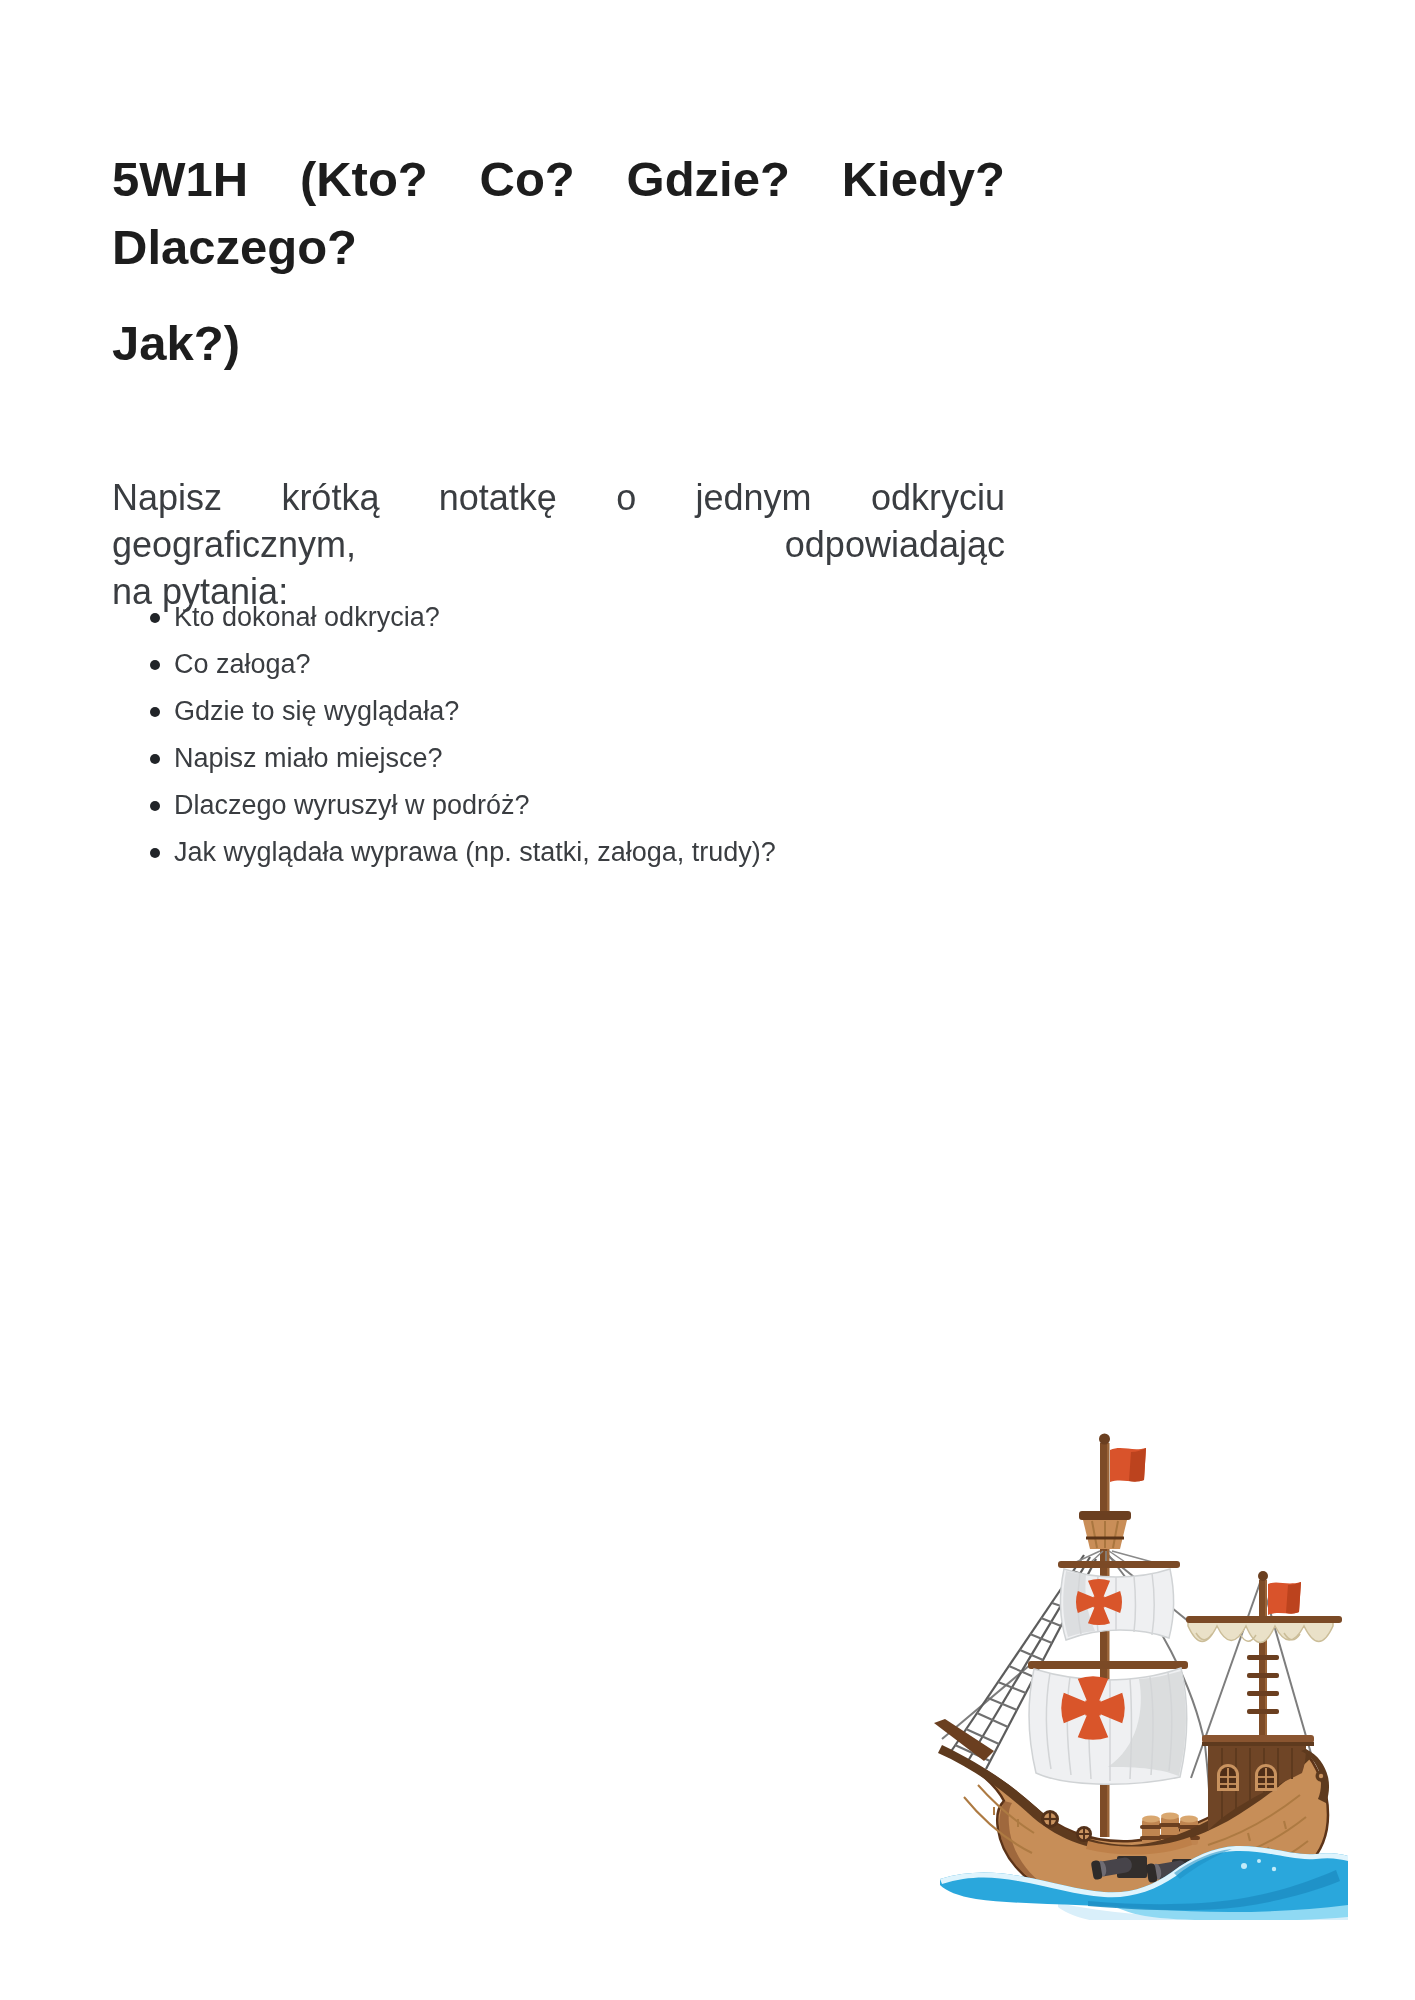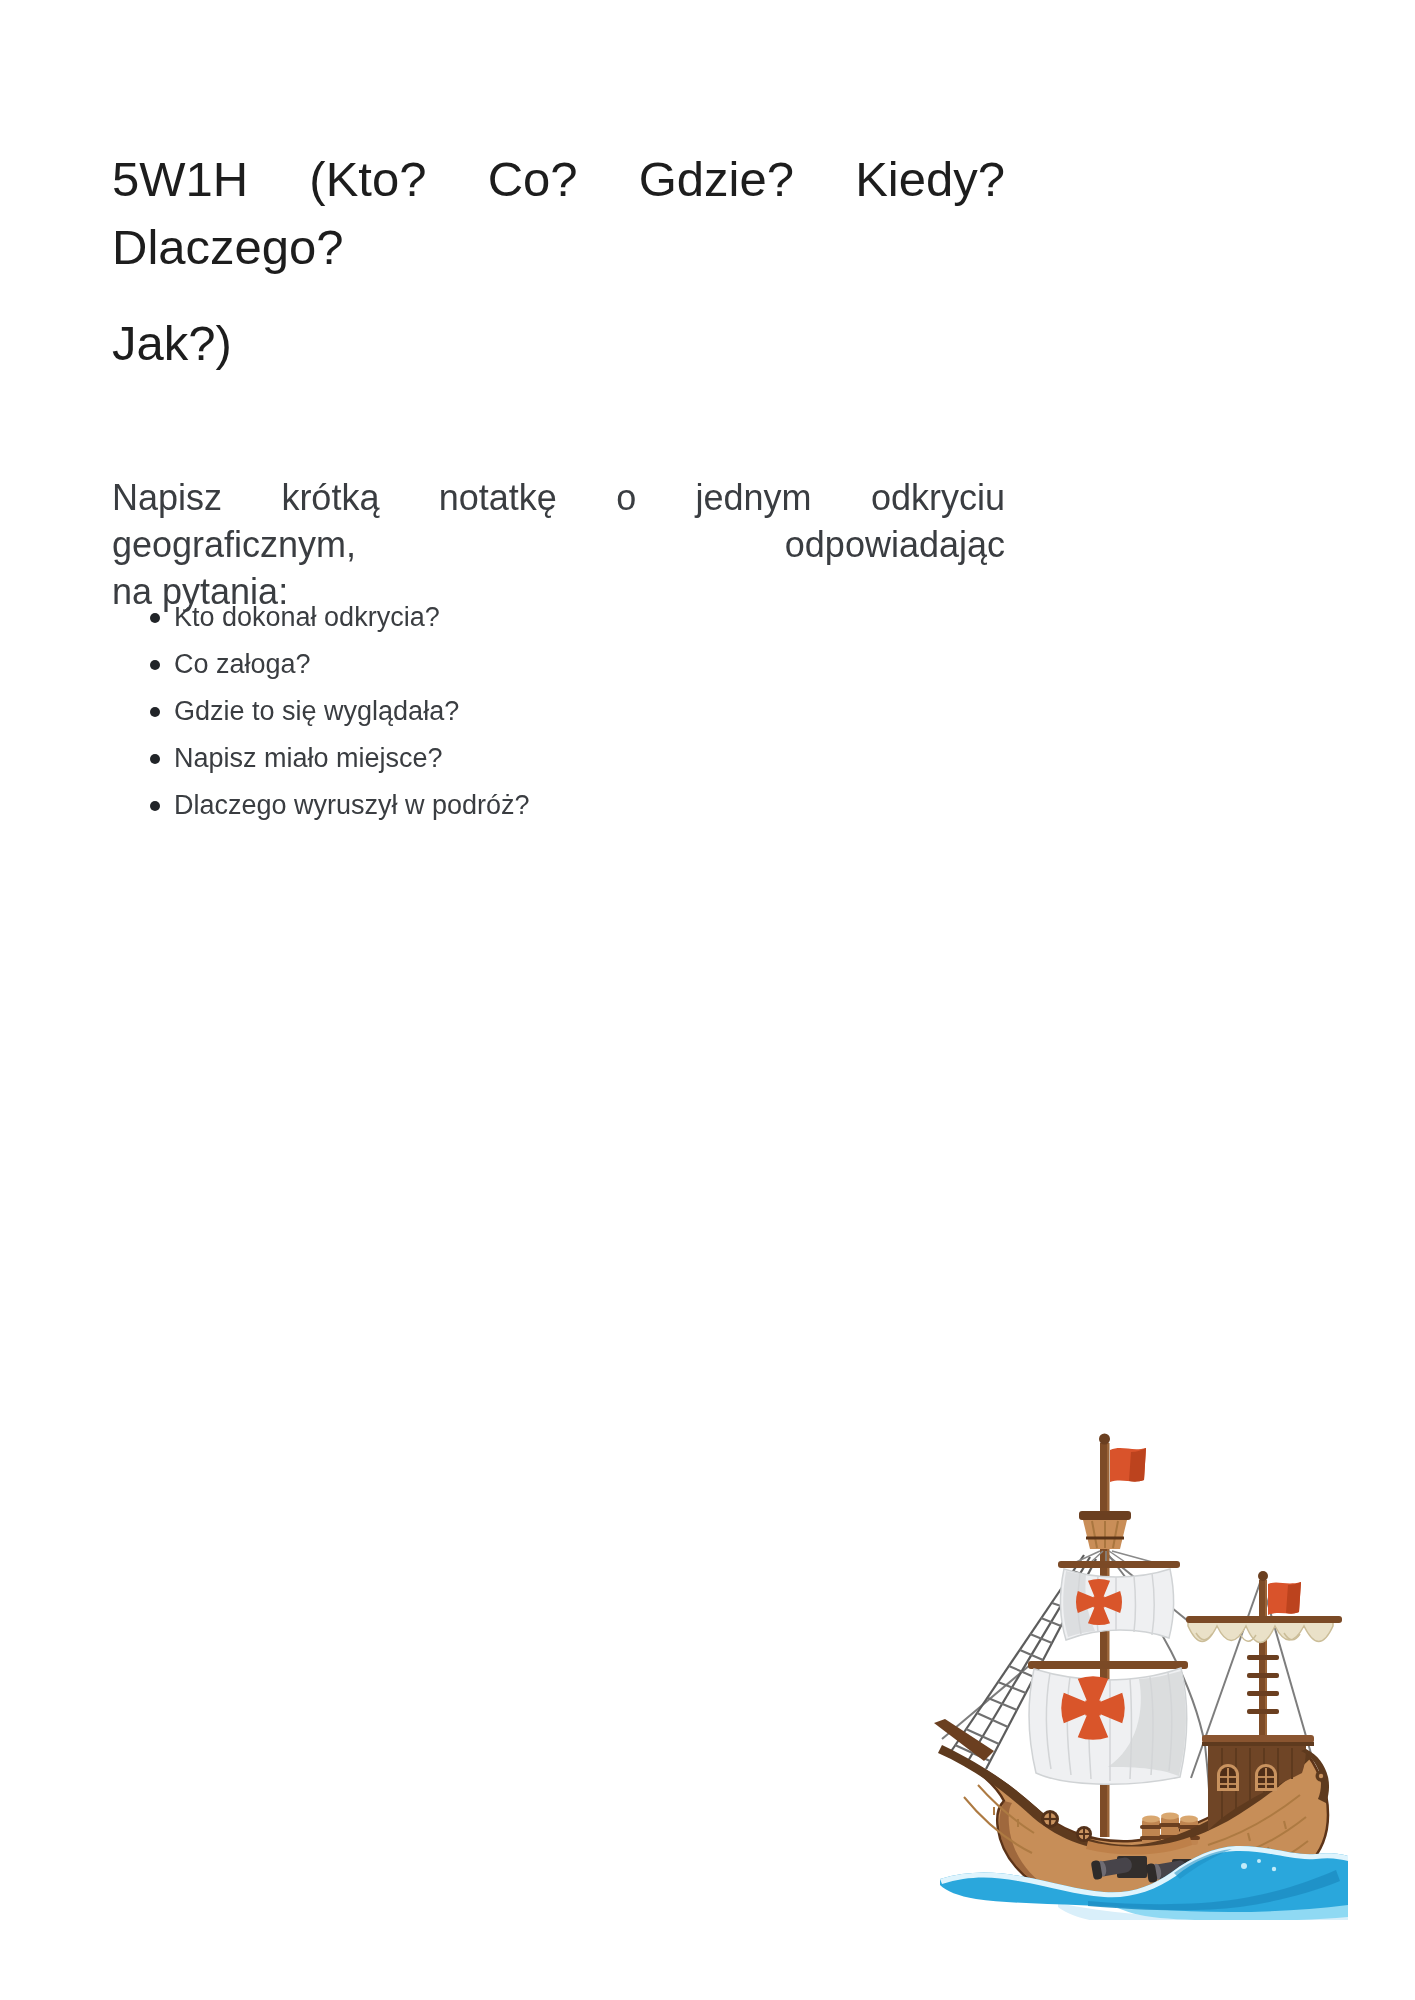--- a/index.html
+++ b/index.html
@@ -3,21 +3,21 @@
 <meta charset="utf-8">
 <style>
   html,body { margin:0; padding:0; }
   body { background:#ffffff; font-family:"Liberation Sans", sans-serif; }
   .page {
     position:relative; width:1415px; height:2000px; background:#ffffff;
     overflow:hidden;
   }
   .doc-title {
     position:absolute; left:112px; top:112px; width:893px;
-    font-size:49px; line-height:68px; font-weight:400; color:#1d1d1d;
+    font-size:49px; line-height:68px; font-weight:700; color:#1d1d1d;
   }
   .doc-title .line1 { text-align:justify; text-align-last:justify; display:block; }
   .doc-title .line2 { text-align:left; display:block;margin-top:28px; }
   .intro {
     position:absolute; left:112px; top:438px; width:893px;
     font-size:36px; line-height:47px; color:#3a3d41;
   }
   .intro .line1 { text-align:justify; text-align-last:justify; display:block; }
   .intro .line2 { display:block; }
   .questions {
@@ -47,20 +47,21 @@
     <span class="line1">Napisz krótką notatkę o jednym odkryciu geograficznym, odpowiadając</span>
     <span class="line2">na pytania:</span>
   </p>
 
   <ul class="questions">
     <li>Kto dokonał odkrycia?</li>
     <li>Co załoga?</li>
     <li>Gdzie to się wyglądała?</li>
     <li>Napisz miało miejsce?</li>
     <li>Dlaczego wyruszył w podróż?</li>
+    <li>Jak wyglądała wyprawa (np. statki, załoga, trudy)?</li>
   </ul>
 
   <div class="ship-wrap">
     <svg viewBox="0 0 620 515" xmlns="http://www.w3.org/2000/svg">
 
       <g stroke="#7d7d7d" stroke-width="2" fill="none">
         <path d="M379,148 C430,212 466,282 477,340 C481,376 483,412 483,438"></path>
         <line x1="379" y1="150" x2="460" y2="216"></line>
         <line x1="214" y1="334" x2="302" y2="260"></line>
         <line x1="533" y1="175" x2="463" y2="373"></line>

